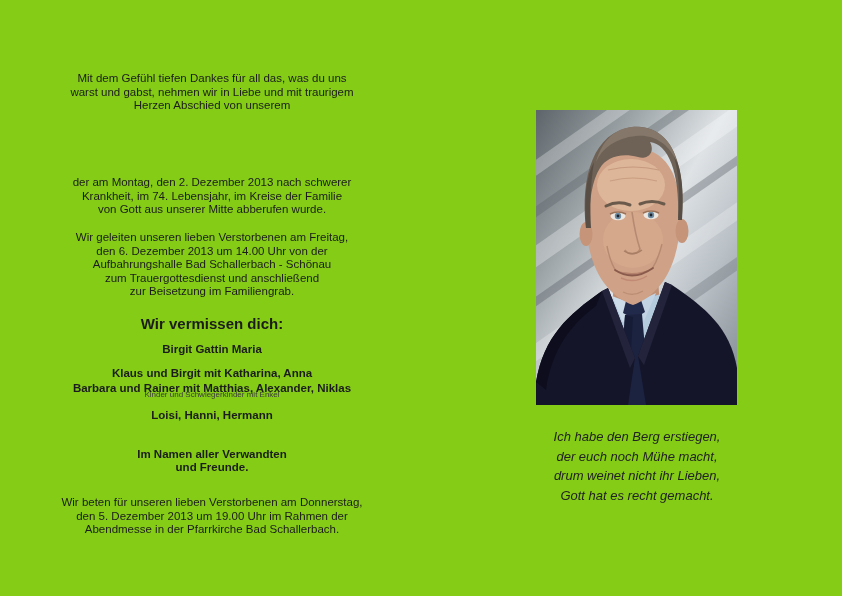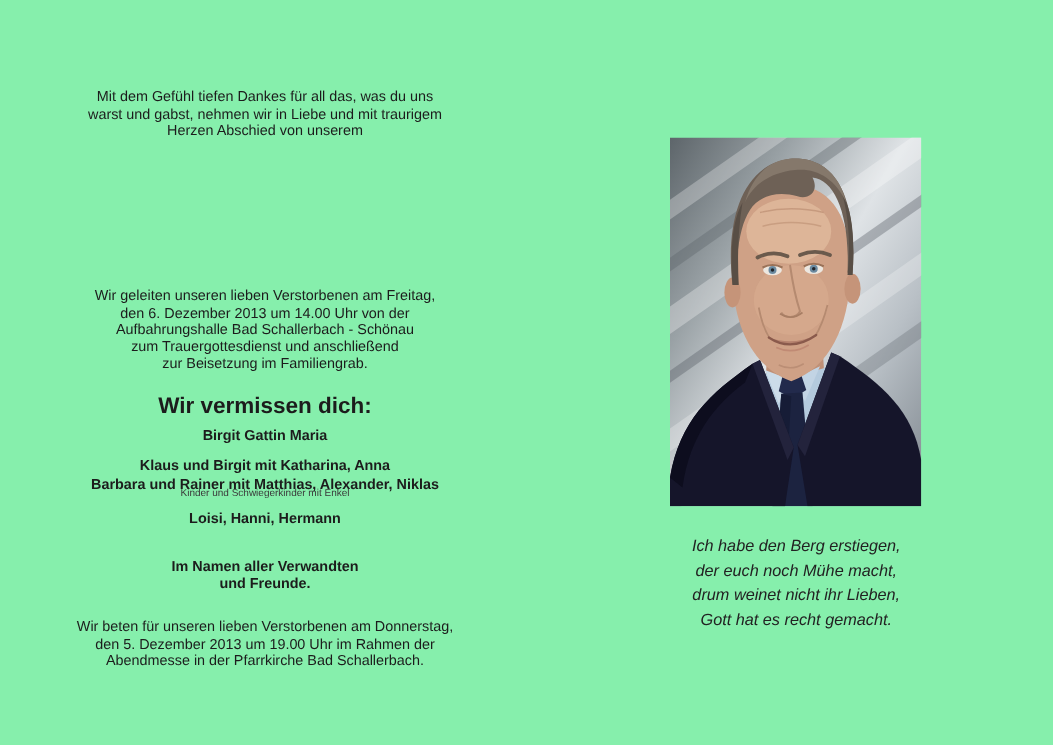--- a/index.html
+++ b/index.html
@@ -1,34 +1,34 @@
 <!DOCTYPE html>
 <html><head>
 <meta charset="utf-8">
 <style>
   html, body { margin: 0; padding: 0; background: #888; }
   .card {
     position: relative;
     width: 842px;
     height: 596px;
-    background: #86efac;
+    background: #84cc16;
     font-family: "Liberation Sans", "DejaVu Sans", sans-serif;
     color: #1c1c1c;
     overflow: hidden;
   }
   .blk {
     position: absolute;
     left: 37px;
     width: 350px;
     text-align: center;
     white-space: pre-line;
   }
   .t-body   { font-size: 11.5px; line-height: 13.6px; }
   .t-name   { font-size: 33px;   line-height: 33px; letter-spacing: 0.5px; }
-  .t-head   { font-size: 18px; line-height: 14px; font-weight: bold; }
+  .t-head   { font-size: 15px; line-height: 14px; font-weight: bold; }
   .t-bold   { font-size: 11.5px; line-height: 14.5px; font-weight: bold; }
   .t-small  { font-size: 8px;    line-height: 9px; color: #3a3a3a; }
   .verse {
     position: absolute;
     left: 517px;
     width: 240px;
     top: 427px;
     text-align: center;
     font-size: 13px;
     line-height: 19.5px;
@@ -48,20 +48,23 @@
 </head>
 <body>
 
 <div class="card">
 
   <div class="blk t-body" style="top:72px">Mit dem Gefühl tiefen Dankes für all das, was du uns
 warst und gabst, nehmen wir in Liebe und mit traurigem
 Herzen Abschied von unserem</div>
 
 
+  <div class="blk t-body" style="top:176px">der am Montag, den 2. Dezember 2013 nach schwerer
+Krankheit, im 74. Lebensjahr, im Kreise der Familie
+von Gott aus unserer Mitte abberufen wurde.</div>
 
   <div class="blk t-body" style="top:231px">Wir geleiten unseren lieben Verstorbenen am Freitag,
 den 6. Dezember 2013 um 14.00 Uhr von der
 Aufbahrungshalle Bad Schallerbach - Schönau
 zum Trauergottesdienst und anschließend
 zur Beisetzung im Familiengrab.</div>
 
   <div class="blk t-head" style="top:317px">Wir vermissen dich:</div>
 
   <div class="blk t-bold" style="top:342px">Birgit Gattin Maria</div>

